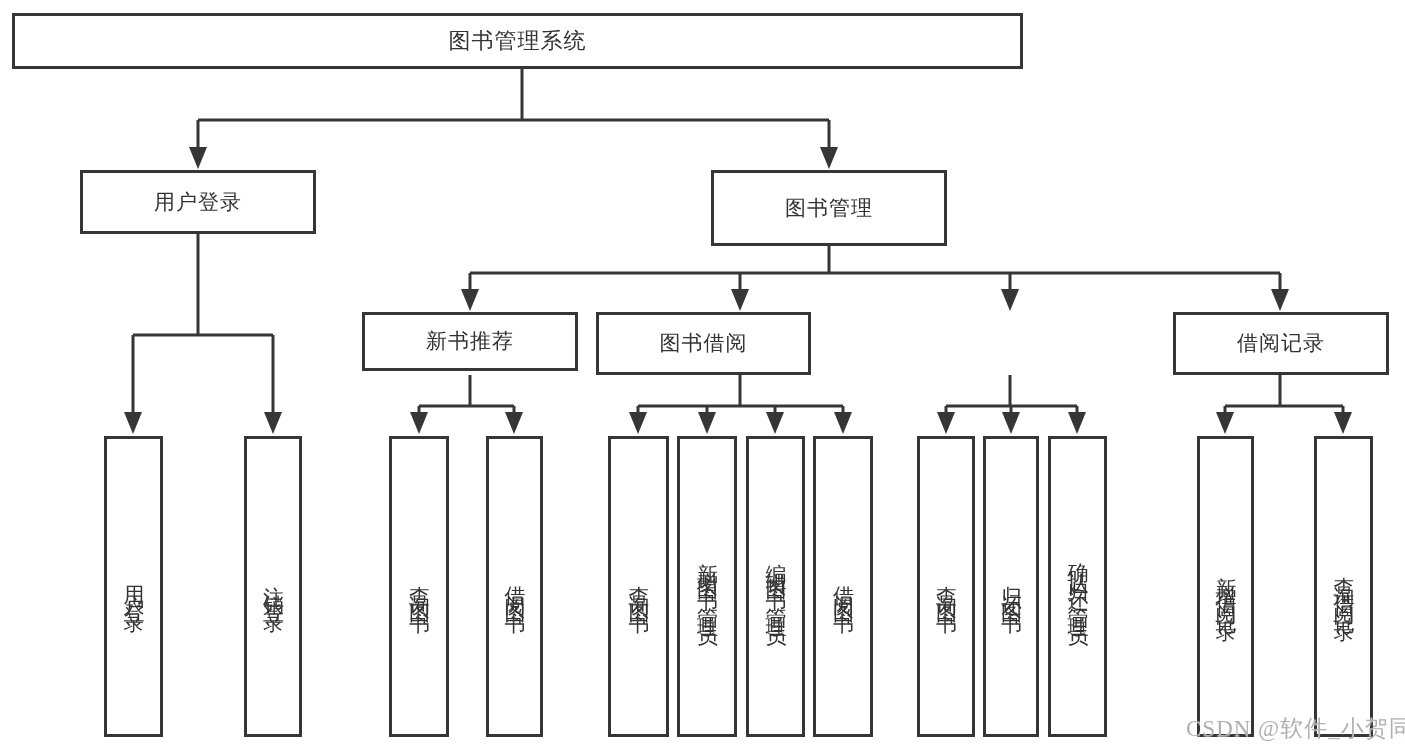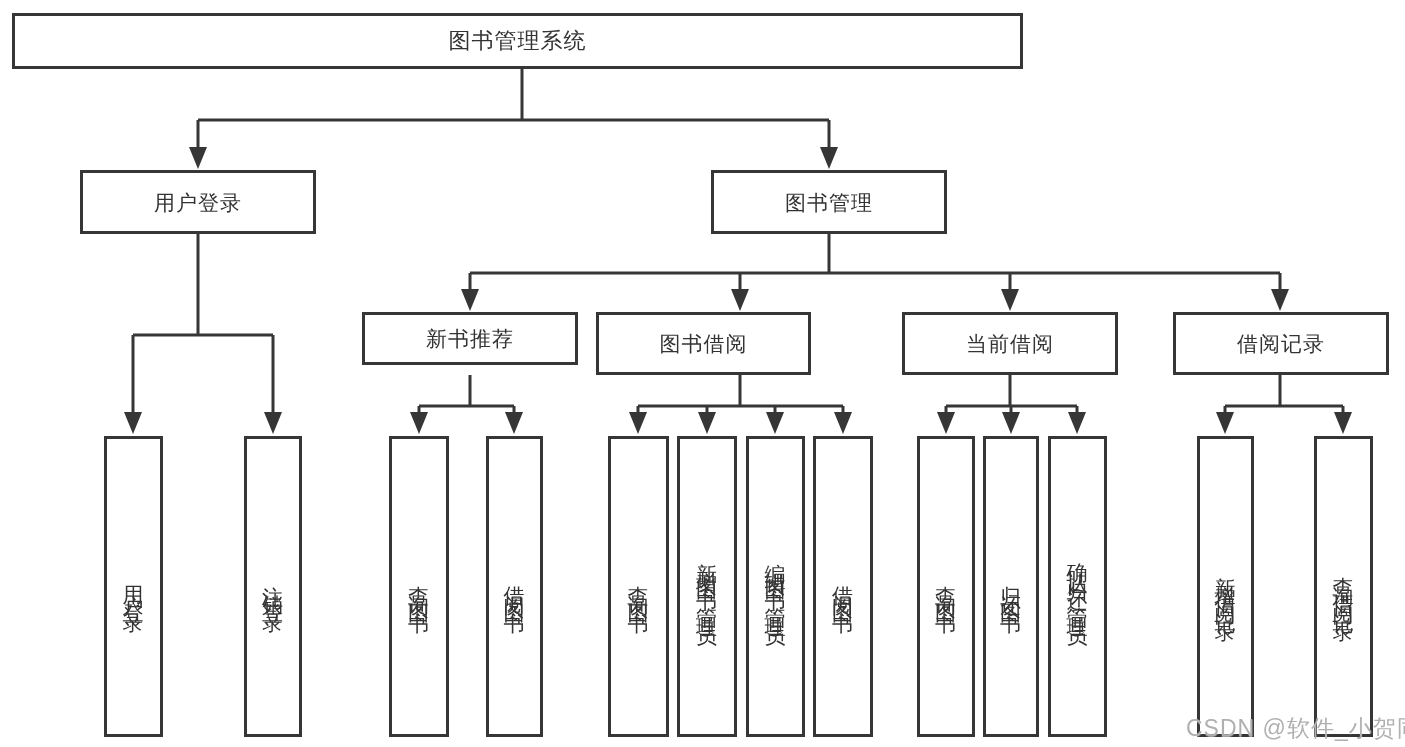--- a/index.html
+++ b/index.html
@@ -1,18 +1,18 @@
 <!DOCTYPE html>
 <html><head>
 <meta charset="utf-8">
 <style>
   html,body{margin:0;padding:0;background:#ffffff;}
   #canvas{
     position:relative;width:1405px;height:747px;background:#ffffff;overflow:hidden;
-    font-family:Liberation Sans, sans-serif;
+    font-family:Liberation Serif, serif;
   }
   #wires{position:absolute;left:0;top:0;width:1405px;height:747px;}
   .box{
     position:absolute;box-sizing:border-box;border:3px solid #363636;background:#ffffff;
     display:flex;align-items:center;justify-content:center;
     color:#333333;font-size:21px;letter-spacing:1px;line-height:1;
   }
   .root{font-size:22px;}
   .vbox{
     writing-mode:vertical-rl;text-orientation:mixed;
@@ -65,25 +65,24 @@
       <polygon points="1011,434 1002,412 1020,412"></polygon>
       <polygon points="1077,434 1068,412 1086,412"></polygon>
       <polygon points="1225,434 1216,412 1234,412"></polygon>
       <polygon points="1343,434 1334,412 1352,412"></polygon>
     </g>
   </svg>
 
   <div class="box root" style="left:12px;top:13px;width:1011px;height:56px">图书管理系统</div>
 
   <div class="box" style="left:80px;top:170px;width:236px;height:64px">用户登录</div>
-  <div class="box" style="left:711px;top:170px;width:236px;height:64px">图书管理</div>
+  <div class="box" style="left:711px;top:170px;width:236px;height:76px">图书管理</div>
 
-  <div class="box" style="left:362px;top:312px;width:216px;height:53px">新书推荐</div>
+  <div class="box" style="left:362px;top:312px;width:216px;height:59px">新书推荐</div>
   <div class="box" style="left:596px;top:312px;width:215px;height:63px">图书借阅</div>
-  <div class="box" style="left:902px;top:312px;width:216px;height:63px">当前借阅</div>
   <div class="box" style="left:1173px;top:312px;width:216px;height:63px">借阅记录</div>
 
   <div class="box vbox" style="left:104px;top:436px;width:59px;height:301px">用户登录</div>
   <div class="box vbox" style="left:244px;top:436px;width:58px;height:301px">注销登录</div>
 
   <div class="box vbox" style="left:389px;top:436px;width:60px;height:301px">查询图书</div>
   <div class="box vbox" style="left:486px;top:436px;width:57px;height:301px">借阅图书</div>
 
   <div class="box vbox" style="left:608px;top:436px;width:61px;height:301px">查询图书</div>
   <div class="box vbox" style="left:677px;top:436px;width:60px;height:301px">新增图书（管理员）</div>

